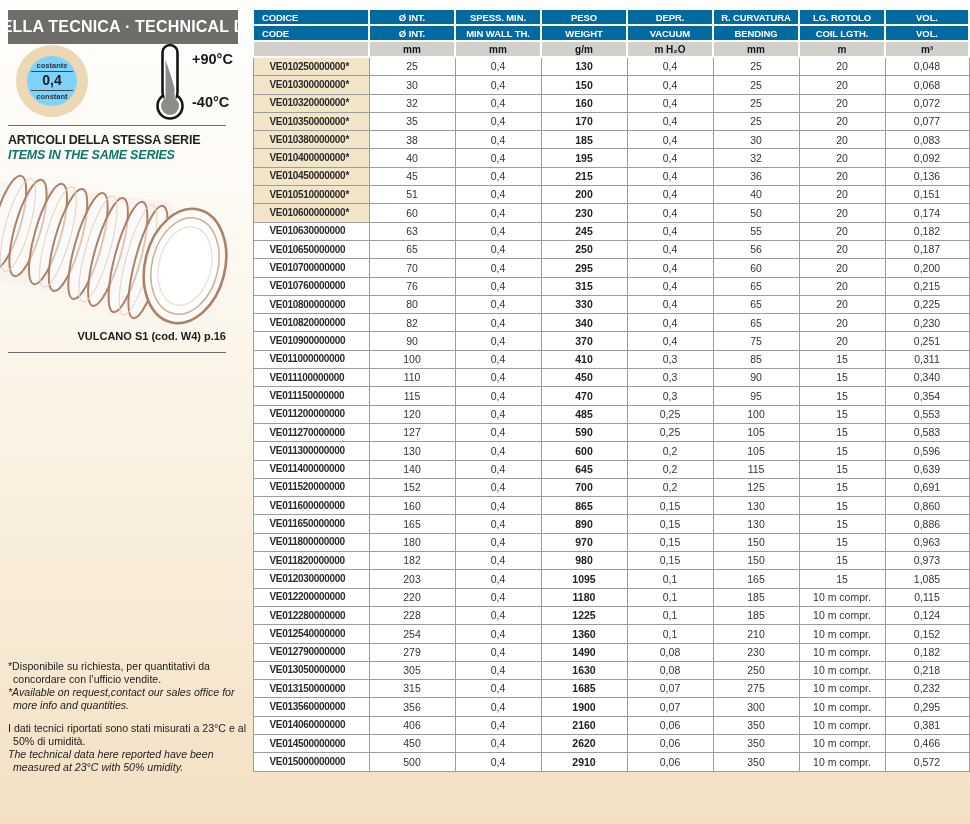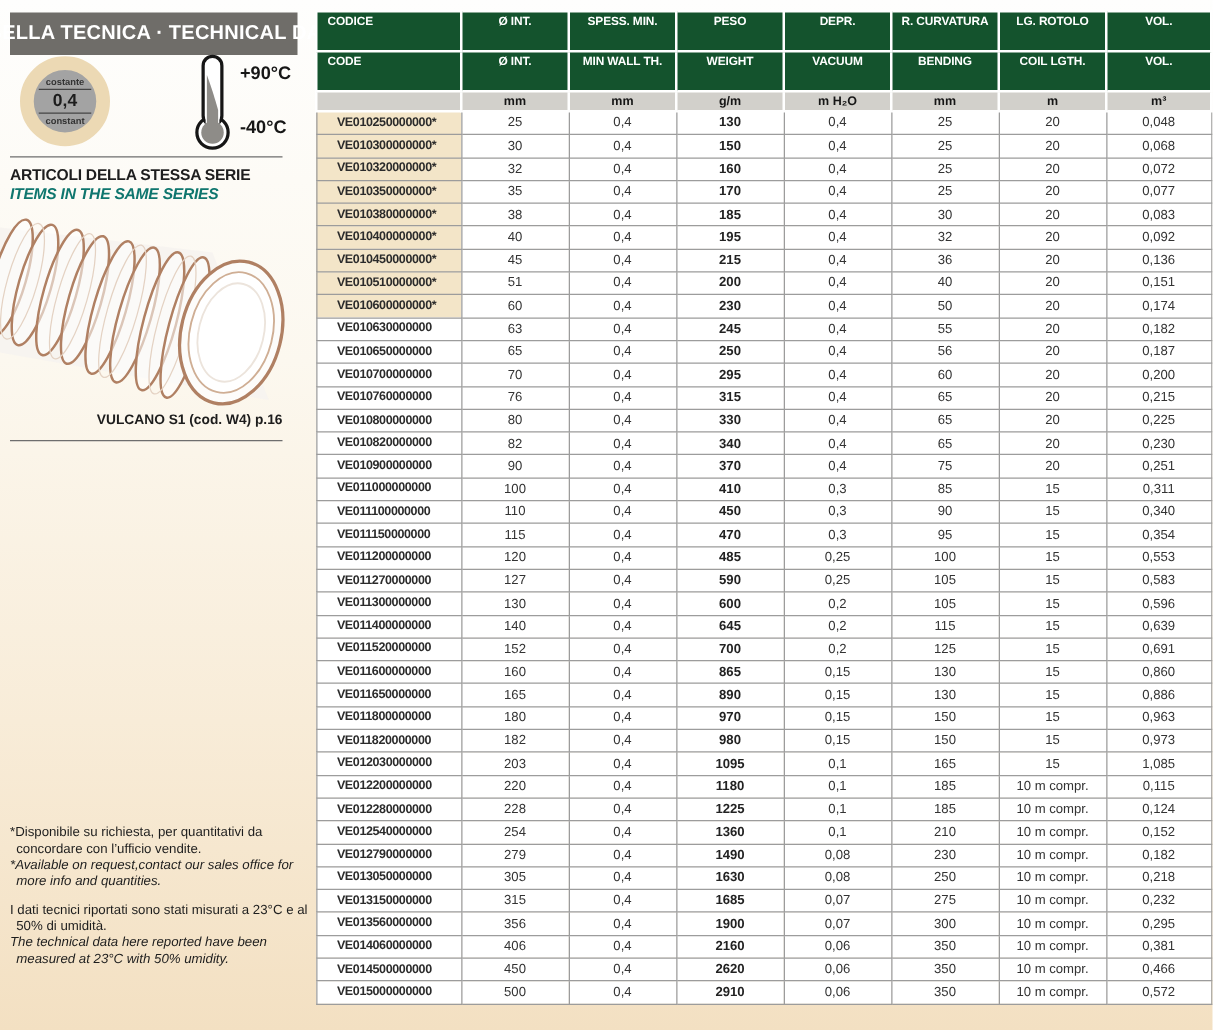--- a/index.html
+++ b/index.html
@@ -10,21 +10,21 @@
   }
   
   .sidebar{position:absolute;left:0;top:0;width:250px;height:824px;}
   .title-bar{
     position:absolute;left:8px;top:10px;width:230px;height:34px;
     background:#6f6d69;color:#fff;display:flex;align-items:center;justify-content:center;
     font-size:16px;font-weight:bold;letter-spacing:.2px;white-space:nowrap;
   }
   .badge{
     position:absolute;left:16px;top:45px;width:50px;height:50px;border-radius:50%;
-    border:11px solid #ecd9b4;background:#a3a3a3;
+    border:11px solid #ecd9b4;background:#7dd3fc;
     display:flex;flex-direction:column;align-items:center;justify-content:center;
   }
   .badge .small{font-size:7.5px;font-weight:bold;color:#333;line-height:1;}
   .badge .rule{width:42px;border-top:1px solid #444;margin:1.5px 0;}
   .badge .value{font-size:14px;font-weight:bold;color:#1d1d1d;line-height:1.1;}
   .thermo-wrap{position:absolute;left:150px;top:42px;width:98px;height:80px;}
   .thermo-wrap svg{position:absolute;left:0;top:0;}
   .temp-max{position:absolute;left:42px;top:9px;font-size:14.5px;font-weight:bold;color:#161616;}
   .temp-min{position:absolute;left:42px;top:52px;font-size:14.5px;font-weight:bold;color:#161616;}
   .divider{position:absolute;left:8px;width:218px;border-top:1.5px solid #6e6e6e;}
@@ -33,22 +33,22 @@
   .hose{position:absolute;left:0;top:170px;width:255px;height:160px;}
   .caption{position:absolute;left:0;top:330px;width:226px;text-align:right;font-size:11px;font-weight:bold;color:#1c1c1c;}
   .notes{position:absolute;left:8px;top:660px;width:243px;color:#1d1d1d;}
   .notes p{margin:0;font-size:10.6px;line-height:1.24;text-indent:-5px;padding-left:5px;}
   .notes p.it{font-style:italic;}
   .notes p.gap{margin-top:9px;}
   
   .tblwrap{position:absolute;left:252px;top:8px;width:716px;}
   table.tbl{width:716px;border-collapse:collapse;table-layout:fixed;}
   .tbl th{
-    background:#14532d;color:#fff;font-size:9.5px;font-weight:bold;
-    height:14px;border:2px solid #fff;padding:0 0 16px 0;text-align:center;letter-spacing:-.1px;
+    background:#0369a1;color:#fff;font-size:9.5px;font-weight:bold;
+    height:14px;border:2px solid #fff;padding:0 0 0 0;text-align:center;letter-spacing:-.1px;
   }
   .tbl th.first{text-align:left;padding-left:8px;}
   .tbl tr.units td{
     background:#d2d0cb;color:#161616;font-weight:bold;font-size:10px;
     height:12px;border:2px solid #fff;text-align:center;
   }
   .tbl tbody td{
     background:#fff;border:1px solid #9c9c9c;height:17.3px;
     font-size:10.5px;color:#333;text-align:center;padding:0;line-height:1;
   }

